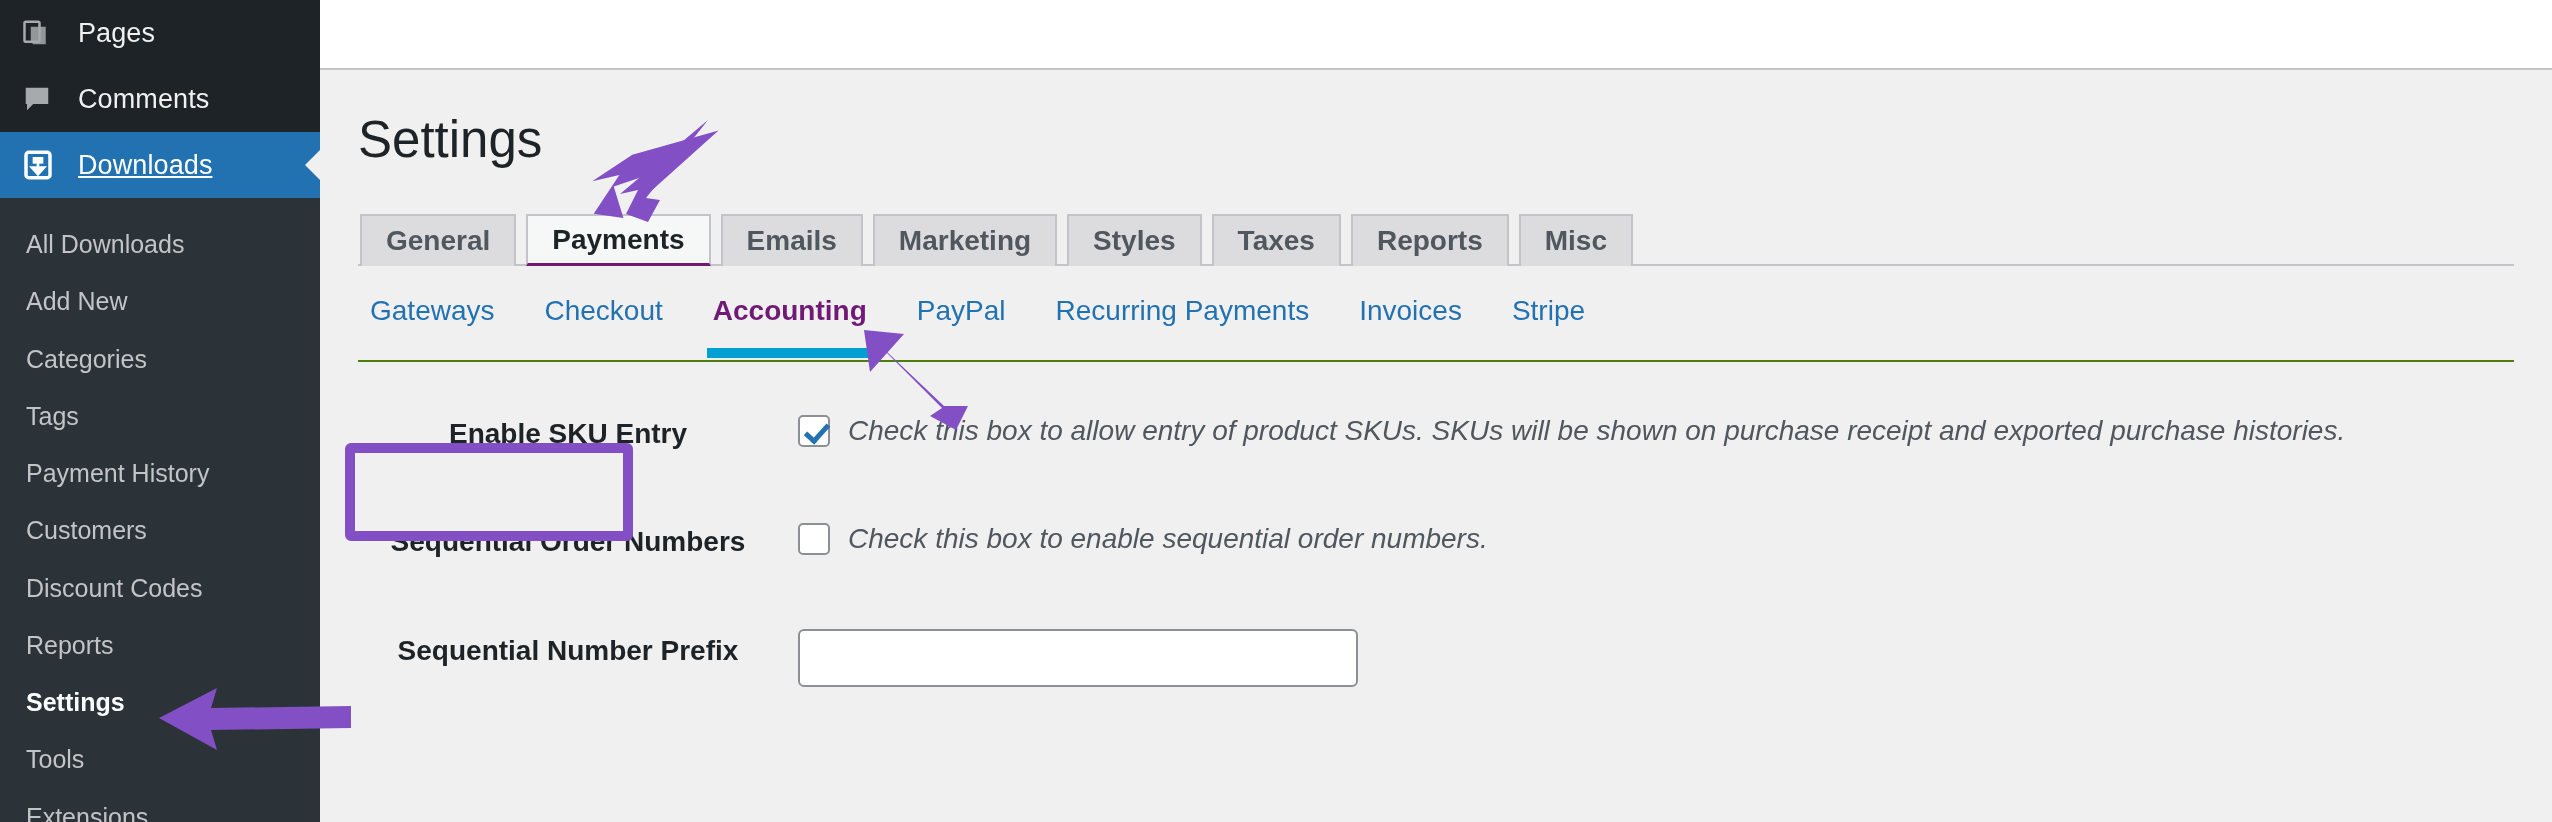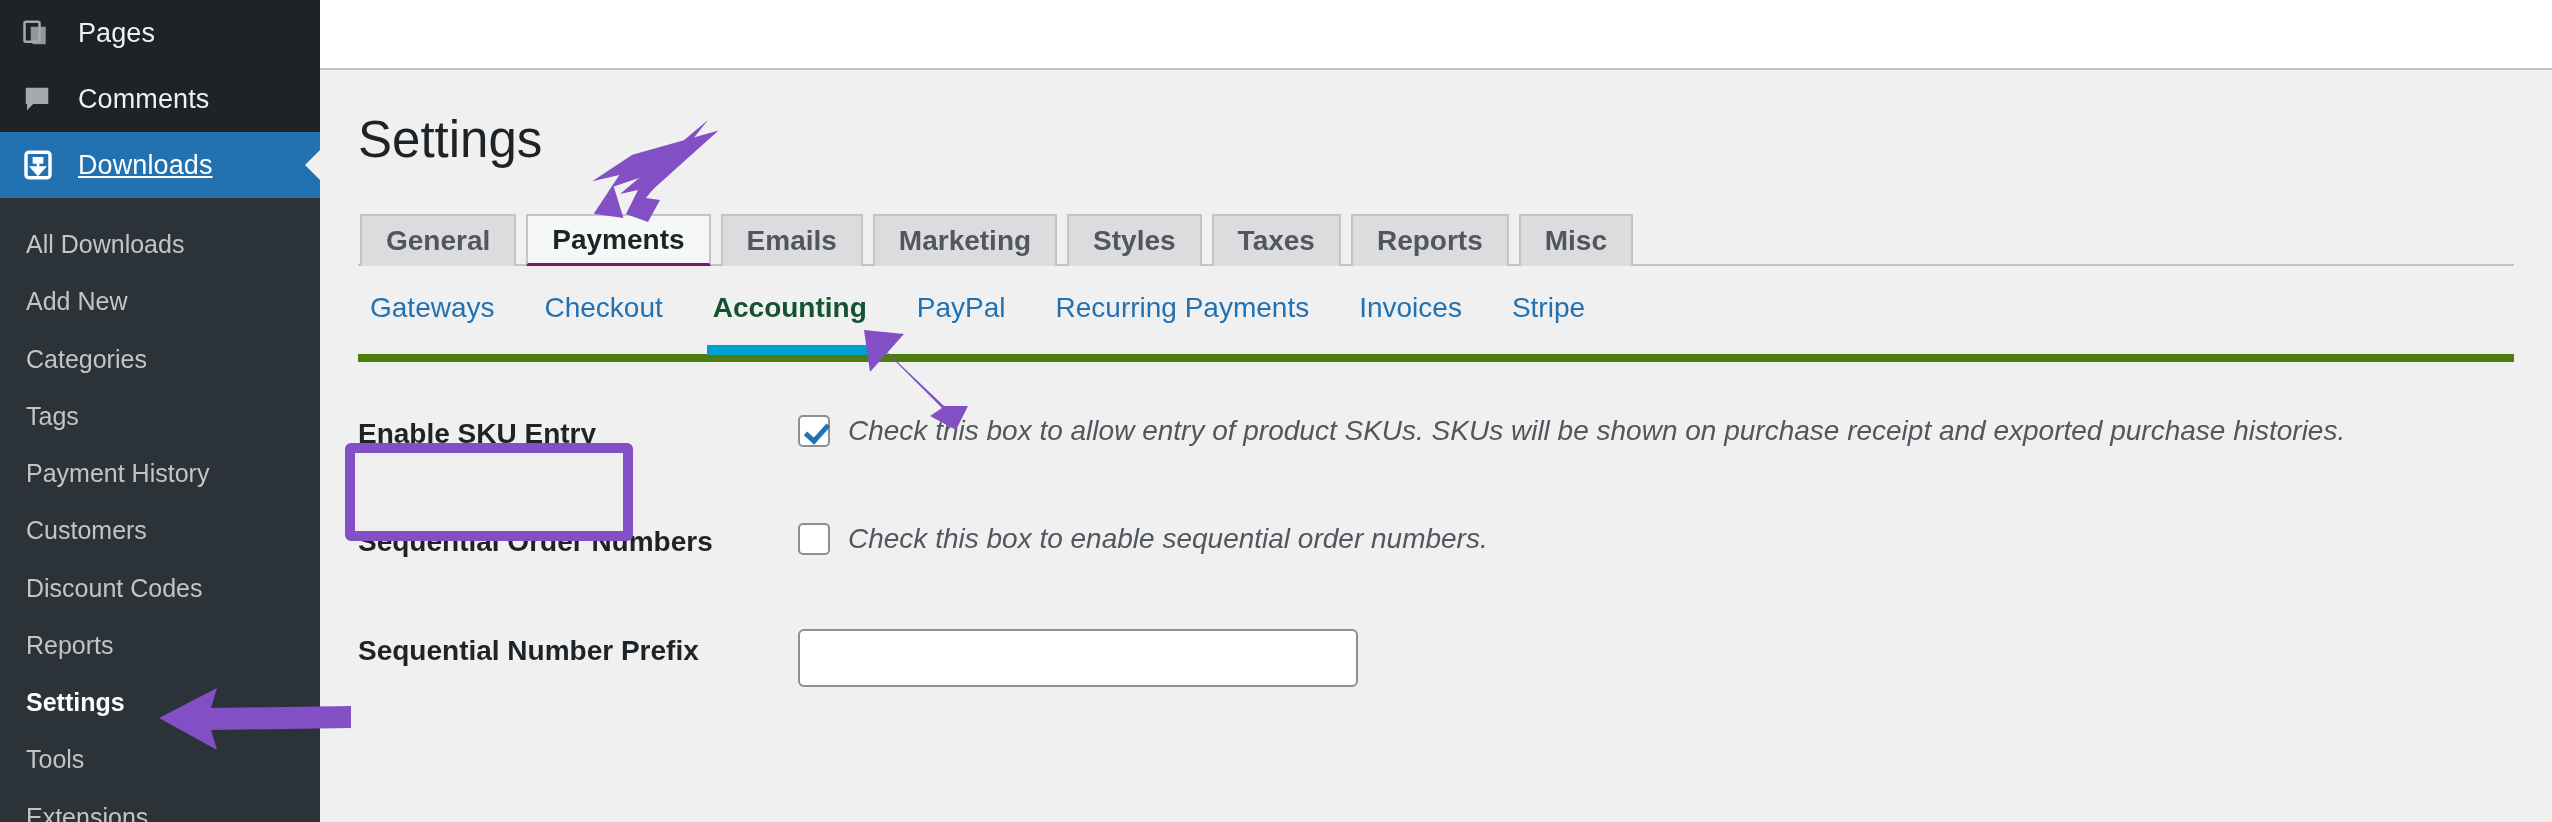--- a/index.html
+++ b/index.html
@@ -131,54 +131,54 @@
     font-weight: 700;
   }
 
   
   .subsubsub-wrapper {
     position: relative;
     display: flex;
     align-items: center;
     padding: 26px 0 0 12px;
     height: 96px;
-    border-bottom: 8px solid #4d7c0f;
+    border-bottom: 2px solid #4d7c0f;
     margin-right: 38px;
   }
   .subsub {
     position: relative;
     margin-right: 50px;
     padding-bottom: 30px;
     color: #2271b1;
     font-size: 28px;
     line-height: 1;
     cursor: pointer;
     white-space: nowrap;
   }
   .subsub.current {
-    color: #14532d;
+    color: #701a75;
     font-weight: 700;
   }
   .subsub.current::after {
     content: "";
     position: absolute;
     left: -6px; right: -6px; bottom: -3px;
     height: 10px;
     background: #00a0d2;
   }
 
   
   table.form-table {
     width: 100%;
     border-collapse: collapse;
     margin-top: 18px;
   }
   table.form-table th {
     width: 440px;
-    text-align: left;
+    text-align: center;
     vertical-align: top;
     padding: 36px 20px 36px 0;
     font-size: 28px;
     font-weight: 700;
     color: #1d2327;
     line-height: 1.3;
   }
   table.form-table td {
     vertical-align: top;
     padding: 32px 10px 32px 0;

